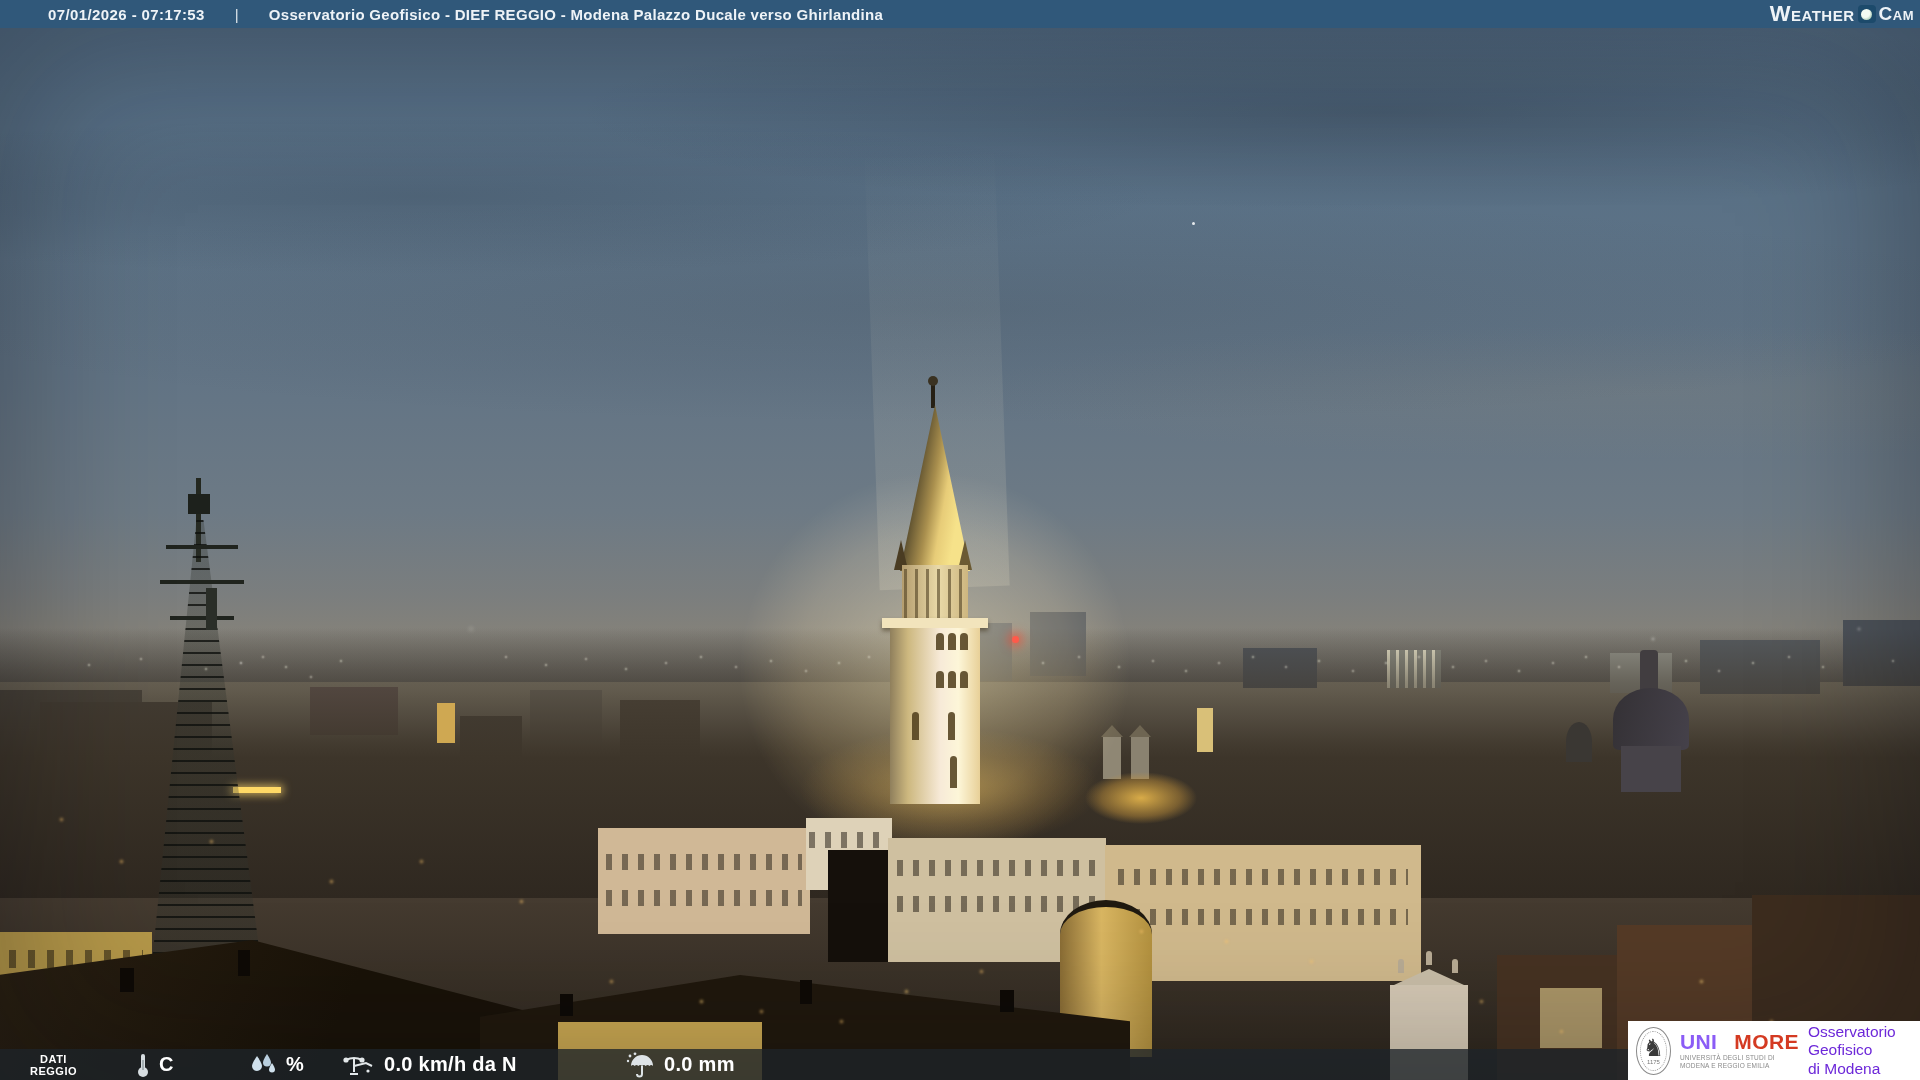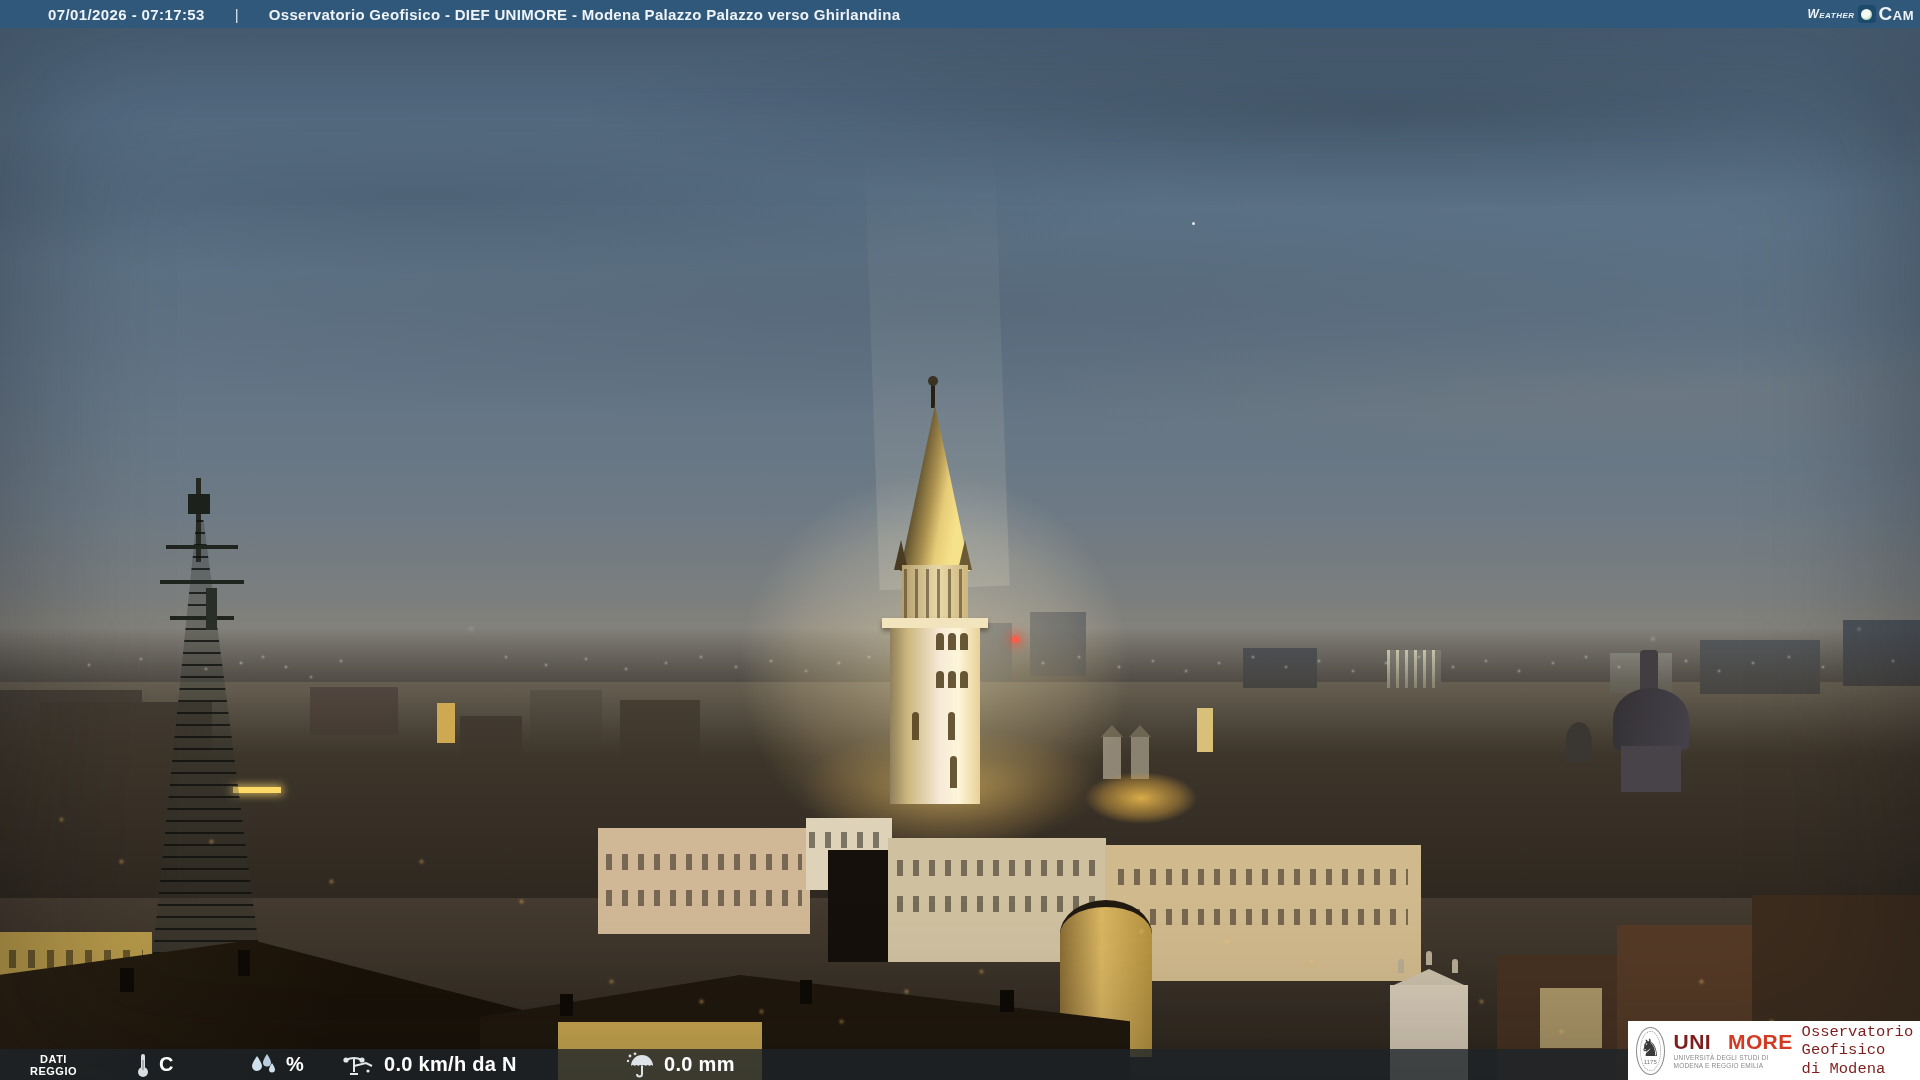--- a/index.html
+++ b/index.html
@@ -6,21 +6,21 @@
   .viewport{position:relative;width:1920px;height:1080px;overflow:hidden;
     font-family:"Liberation Sans",sans-serif;background:#000;}
 
   
   .topbar{position:absolute;left:0;top:0;width:1920px;height:28px;background:#30587a;
     display:flex;align-items:center;z-index:30;color:#eef3f7;font-weight:bold;font-size:15px;}
   .topbar .datetime{margin-left:48px;letter-spacing:.4px;}
   .topbar .sep{margin:0 30px;font-weight:normal;opacity:.9;}
   .topbar .title{letter-spacing:.3px;white-space:nowrap;}
   .brand{margin-left:auto;margin-right:6px;display:flex;align-items:center;}
-  .brand .weather{font-variant:small-caps;font-weight:bold;font-size:12px;letter-spacing:.5px;font-style:italic;}
+  .brand .weather{font-variant:small-caps;font-weight:bold;font-size:22px;letter-spacing:.5px;}
   .brand .lens{width:18px;height:18px;border-radius:4px;background:#1c4a6b;margin:0 3px;
     display:flex;align-items:center;justify-content:center;}
   .brand .lens i{display:block;width:11px;height:11px;border-radius:50%;
     background:radial-gradient(circle at 40% 38%,#f2faf2 0 45%,#9fc4ad 80%,#6f9c84 100%);}
   .brand .cam{font-variant:small-caps;font-weight:bold;font-size:19px;letter-spacing:.5px;}
 
   
   .photo{position:absolute;left:0;top:28px;width:1920px;height:1052px;overflow:hidden;
     background:linear-gradient(180deg,#536c84 0%,#5a7186 16%,#627485 33%,#6d7a85 46%,
       #7b7e7e 54%,#8a8477 60%,#958e7c 63%,#8f897a 66%,#6b6257 72%,#463c31 82%,#2c251c 100%);}
@@ -203,33 +203,33 @@
   
   .branding{position:absolute;left:1628px;top:1021px;width:292px;height:59px;background:#fff;
     z-index:50;display:flex;align-items:center;}
   .seal{width:46px;height:46px;margin-left:8px;border:1px solid #8a8a8a;border-radius:50%;
     position:relative;display:flex;align-items:center;justify-content:center;flex-direction:column;background:#fff;}
   .seal::before{content:"";position:absolute;inset:3px;border:1px dotted #9a9a9a;border-radius:50%;}
   .seal .knight{font-family:"DejaVu Sans",sans-serif;font-size:24px;line-height:22px;color:#3a3a3a;}
   .seal .year{font-size:6px;color:#777;}
   .unimore{margin-left:9px;line-height:1;}
   .unimore .acr{font-size:21px;font-weight:bold;letter-spacing:.4px;}
-  .unimore .uni{color:#7f1d1d;} .unimore .more{color:#d43a22;padding-left:17px;}
+  .unimore .uni{color:#8b5cf6;} .unimore .more{color:#d43a22;padding-left:17px;}
   .unimore .sub{font-size:6.5px;color:#8a8a8a;letter-spacing:.2px;margin-top:2px;line-height:1.25;}
-  .orgname{margin-left:9px;font-size:15.5px;color:#7f1d1d;line-height:1.2;font-family:Liberation Mono, monospace;}
+  .orgname{margin-left:9px;font-size:15.5px;color:#6d28d9;line-height:1.2;}
 </style>
 </head>
 <body>
 
 <div class="viewport">
 
   <div class="topbar">
     <span class="datetime">07/01/2026 - 07:17:53</span>
     <span class="sep">|</span>
-    <span class="title">Osservatorio Geofisico - DIEF UNIMORE - Modena Palazzo Palazzo verso Ghirlandina</span>
+    <span class="title">Osservatorio Geofisico - DIEF REGGIO - Modena Palazzo Ducale verso Ghirlandina</span>
     <span class="brand">
       <span class="weather">Weather</span>
       <span class="lens">
           <i></i>
         </span>
       <span class="cam">Cam</span>
     </span>
   </div>
 
   <div class="photo">

